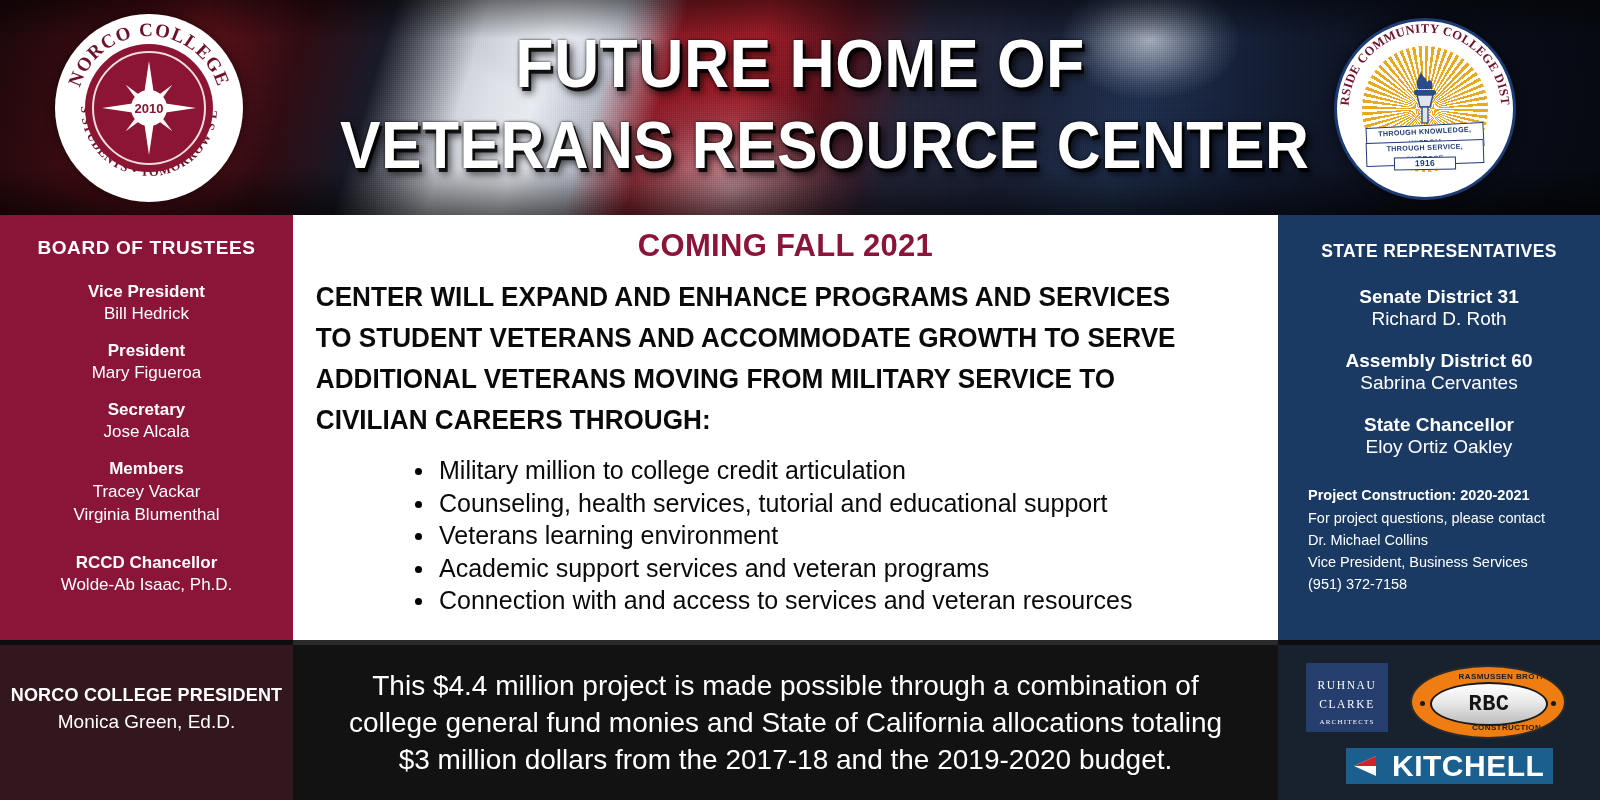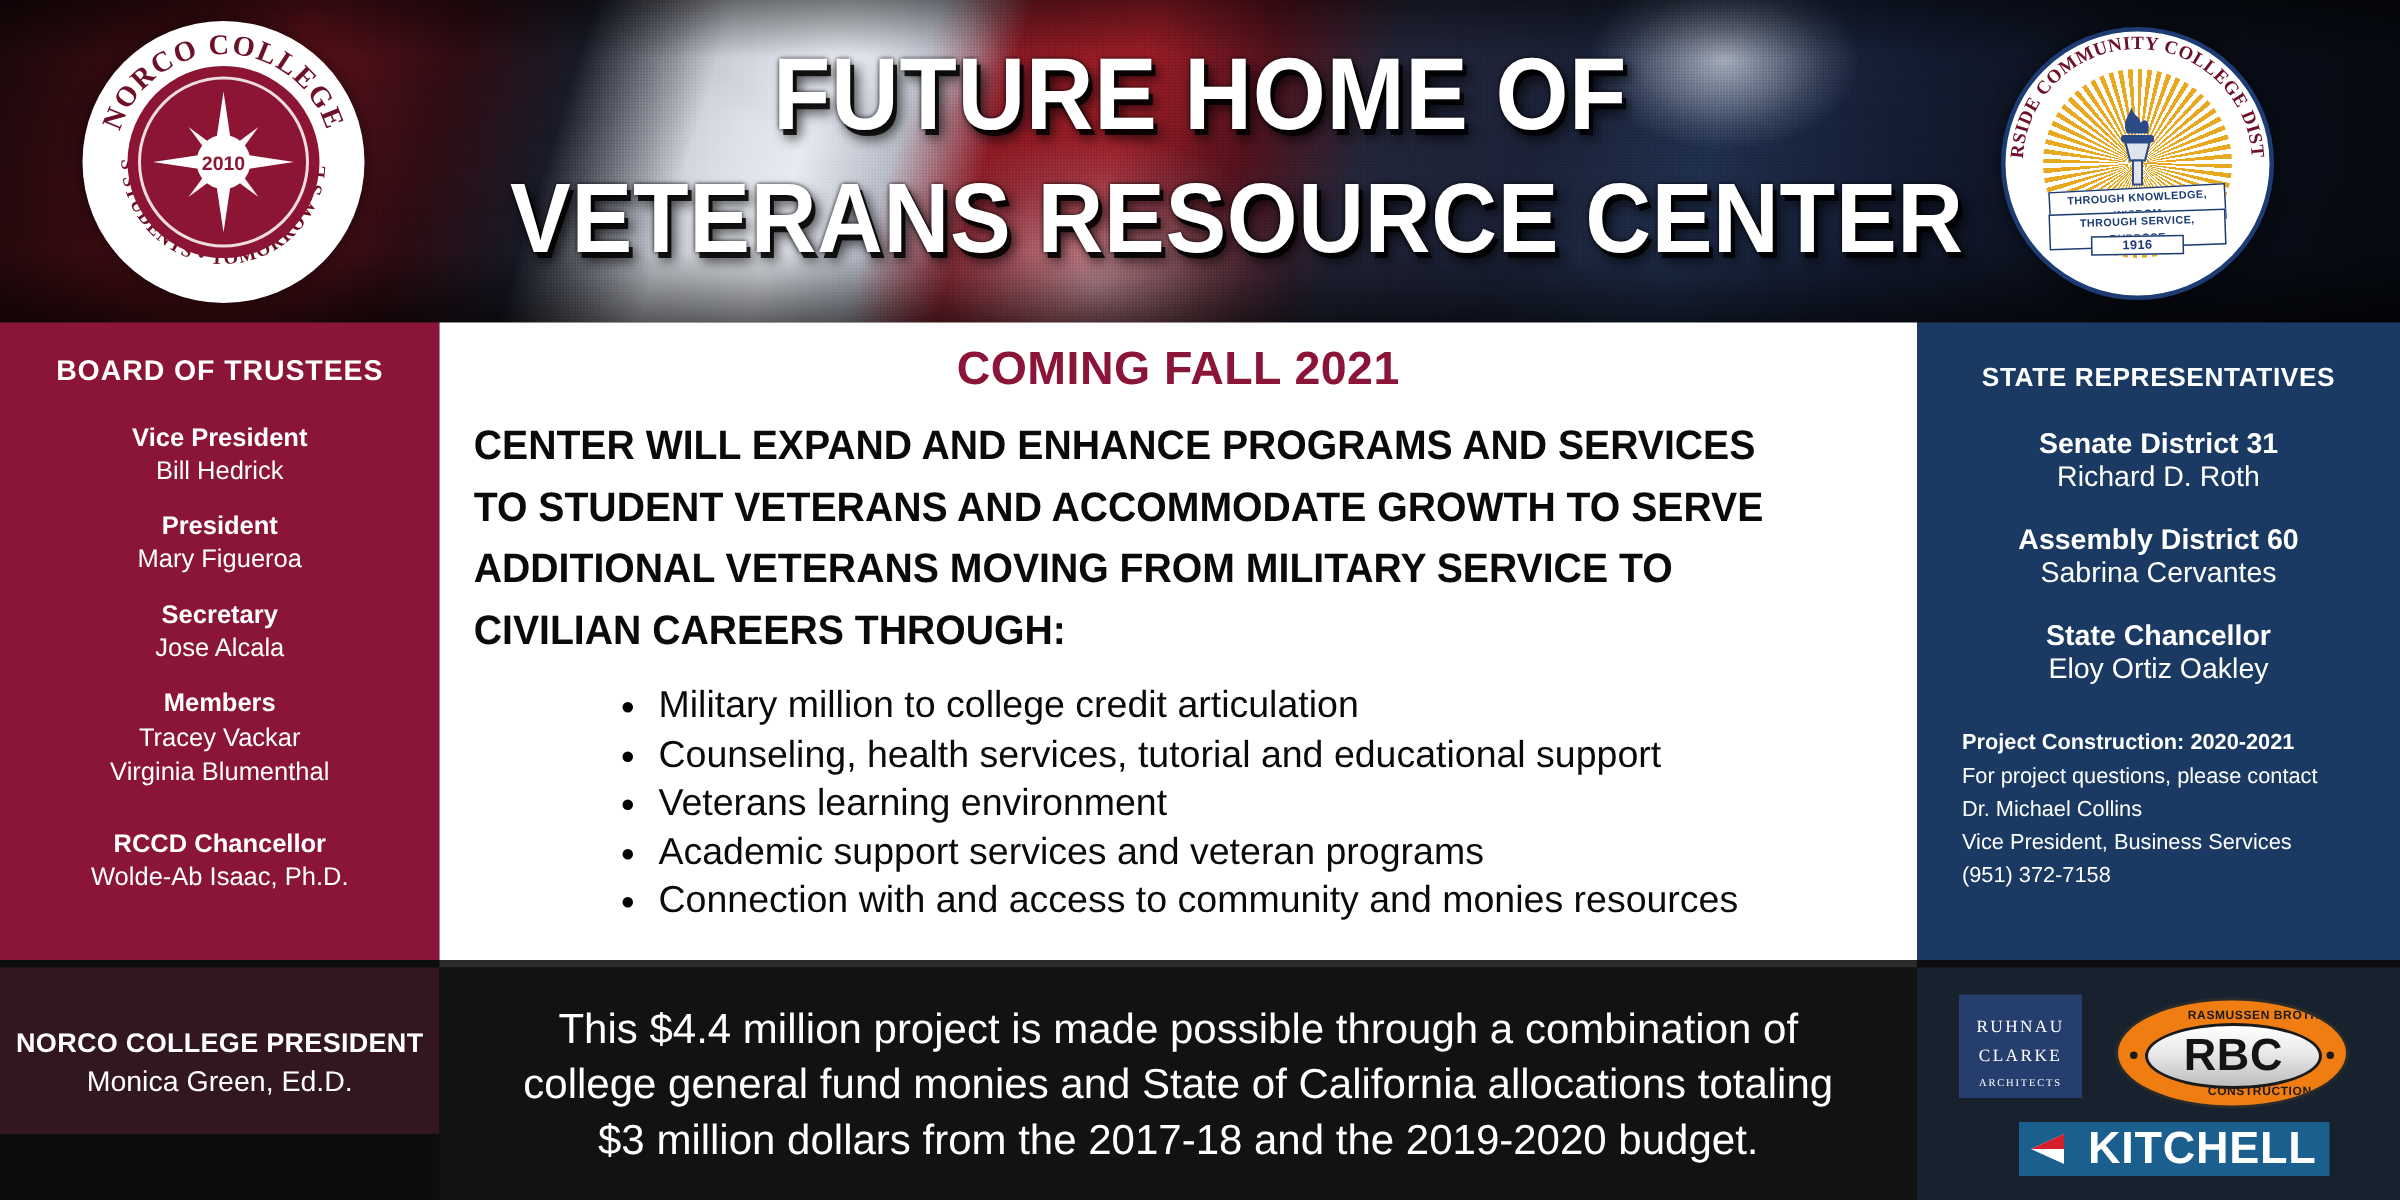--- a/index.html
+++ b/index.html
@@ -264,21 +264,21 @@
     text-align: left;
     font-size: 14.5px;
     line-height: 22px;
   }
   .proj .pc { font-weight: bold; margin-bottom: 1px; }
 
   
   .bot { position: absolute; left: 0; top: 645px; width: 1600px; height: 155px; }
   .bot-left {
     position: absolute; left: 0; top: 0;
-    width: 293px; height: 111px;
+    width: 293px; height: 155px;
     background: #33171f;
     color: #ffffff;
     text-align: center;
     padding-top: 37px;
   }
   .bot-left .role { font-size: 18px; font-weight: bold; letter-spacing: .2px; line-height: 26px; }
   .bot-left .name { font-size: 19px; line-height: 27px; }
 
   .bot-center {
     position: absolute; left: 293px; top: 0;
@@ -334,22 +334,22 @@
   .logo-rbc .top-txt { top: 5px; }
   .logo-rbc .bot-txt { bottom: 5px; }
   .logo-rbc .oval {
     position: absolute; left: 18px; top: 15px;
     width: 118px; height: 44px;
     border-radius: 50%;
     background: linear-gradient(180deg,#ffffff 0%,#e9e9e9 45%,#bdbdbd 100%);
     border: 2px solid #1a1a1a;
     display: flex; align-items: center; justify-content: center;
     color: #141414;
-    font-size: 30px; font-weight: bold; letter-spacing: .5px;
-    font-family: Liberation Sans, sans-serif;
+    font-size: 22px; font-weight: bold; letter-spacing: .5px;
+    font-family: Liberation Mono, monospace;
   }
   .logo-rbc .dotl, .logo-rbc .dotr {
     position: absolute; top: 34px; width: 5px; height: 5px;
     border-radius: 50%; background: #1a1a1a;
   }
   .logo-rbc .dotl { left: 8px; }
   .logo-rbc .dotr { right: 8px; }
 
   .logo-kitchell {
     position: absolute; left: 68px; top: 103px;
@@ -499,21 +499,21 @@
         <div>TO STUDENT VETERANS AND ACCOMMODATE GROWTH TO SERVE</div>
         <div>ADDITIONAL VETERANS MOVING FROM MILITARY SERVICE TO</div>
         <div>CIVILIAN CAREERS THROUGH:</div>
       </div>
 
       <ul class="bullets">
         <li>Military million to college credit articulation</li>
         <li>Counseling, health services, tutorial and educational support</li>
         <li>Veterans learning environment</li>
         <li>Academic support services and veteran programs</li>
-        <li>Connection with and access to community and monies resources</li>
+        <li>Connection with and access to services and veteran resources</li>
       </ul>
     </div>
 
     <div class="col-right">
       <div class="hdr">STATE REPRESENTATIVES</div>
 
       <div class="person">
         <div class="role">Senate District 31</div>
         <div class="name">Richard D. Roth</div>
       </div>

